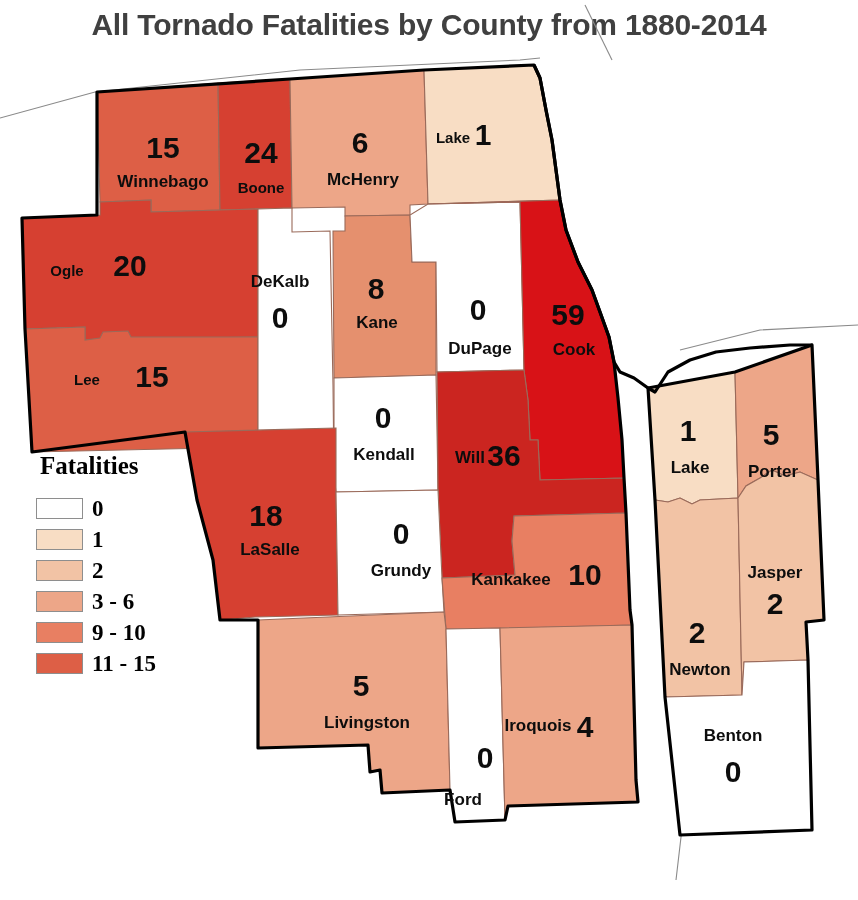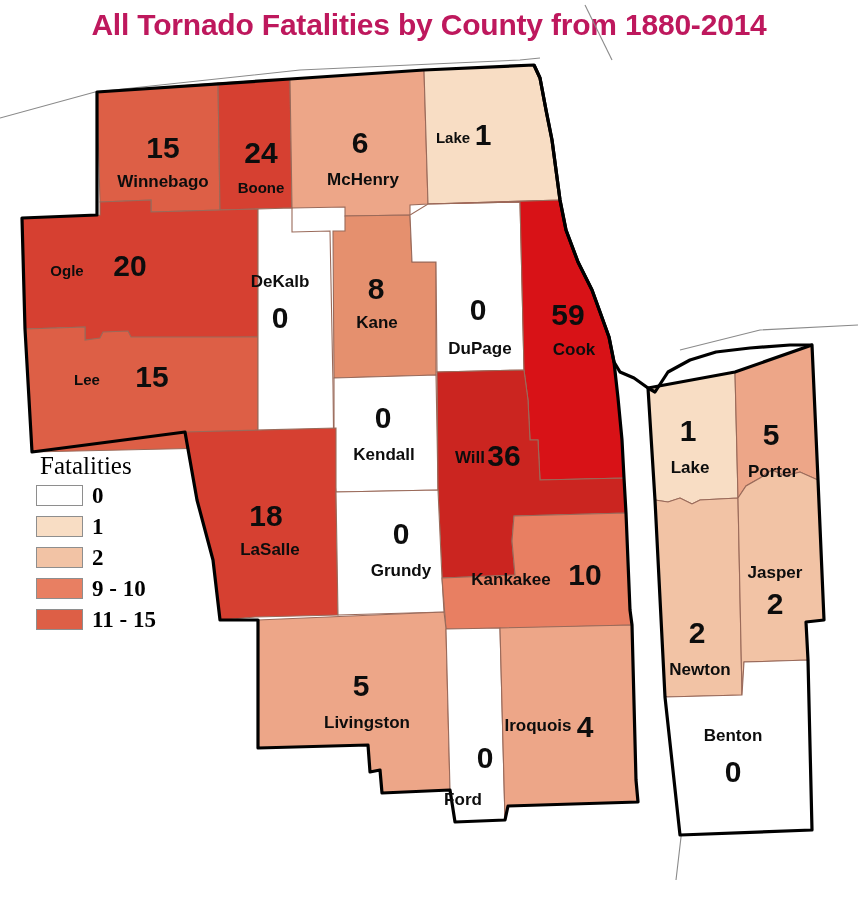--- a/index.html
+++ b/index.html
@@ -10,21 +10,21 @@
     overflow:hidden;
     position:relative;
   }
   #map-title{
     position:absolute;left:0;top:8px;width:858px;
     text-align:center;
     font-family:"Liberation Sans",sans-serif;
     font-weight:bold;
     font-size:30px;
     letter-spacing:-0.2px;
-    color:#be185d;
+    color:#404040;
     white-space:nowrap;
   }
   #map-stage{
     position:absolute;left:0;top:0;width:858px;height:872px;
   }
   svg{display:block;}
   .county{stroke:#9a6a5a;stroke-width:1.1;}
   .statebound{fill:none;stroke:#000000;stroke-width:3.2;stroke-linejoin:round;}
   .thinline{fill:none;stroke:#8a8a8a;stroke-width:1.1;}
   .lbl{
@@ -35,22 +35,22 @@
   .val{font-size:30px;}
   .nm{font-size:17px;}
   .nm-sm{font-size:15px;}
   
   #legend{
     position:absolute;left:36px;top:452px;
     font-family:"Liberation Serif",serif;
   }
   #legend-title{
     font-family:"Liberation Serif",serif;
-    font-weight:normal;font-size:25px;color:#000;
-    margin:0 0 0 4px;
+    font-weight:bold;font-size:25px;color:#000;
+    margin:0 0 13px 4px;
   }
   .legend-row{
     display:flex;align-items:center;height:31px;
   }
   .legend-swatch{
     width:47px;height:21px;
     border:1px solid #8e8e8e;
     box-sizing:border-box;
     flex:0 0 auto;
   }
@@ -192,20 +192,24 @@
       </div>
       <div class="legend-row">
         <div class="legend-swatch" style="background: rgb(248, 221, 196);"></div>
         <div class="legend-label">1</div>
       </div>
       <div class="legend-row">
         <div class="legend-swatch" style="background: rgb(242, 195, 165);"></div>
         <div class="legend-label">2</div>
       </div>
       <div class="legend-row">
+        <div class="legend-swatch" style="background: rgb(237, 166, 136);"></div>
+        <div class="legend-label">3 - 6</div>
+      </div>
+      <div class="legend-row">
         <div class="legend-swatch" style="background: rgb(232, 127, 98);"></div>
         <div class="legend-label">9 - 10</div>
       </div>
       <div class="legend-row">
         <div class="legend-swatch" style="background: rgb(221, 95, 70);"></div>
         <div class="legend-label">11 - 15</div>
       </div>
     </div>
 </div>
 

